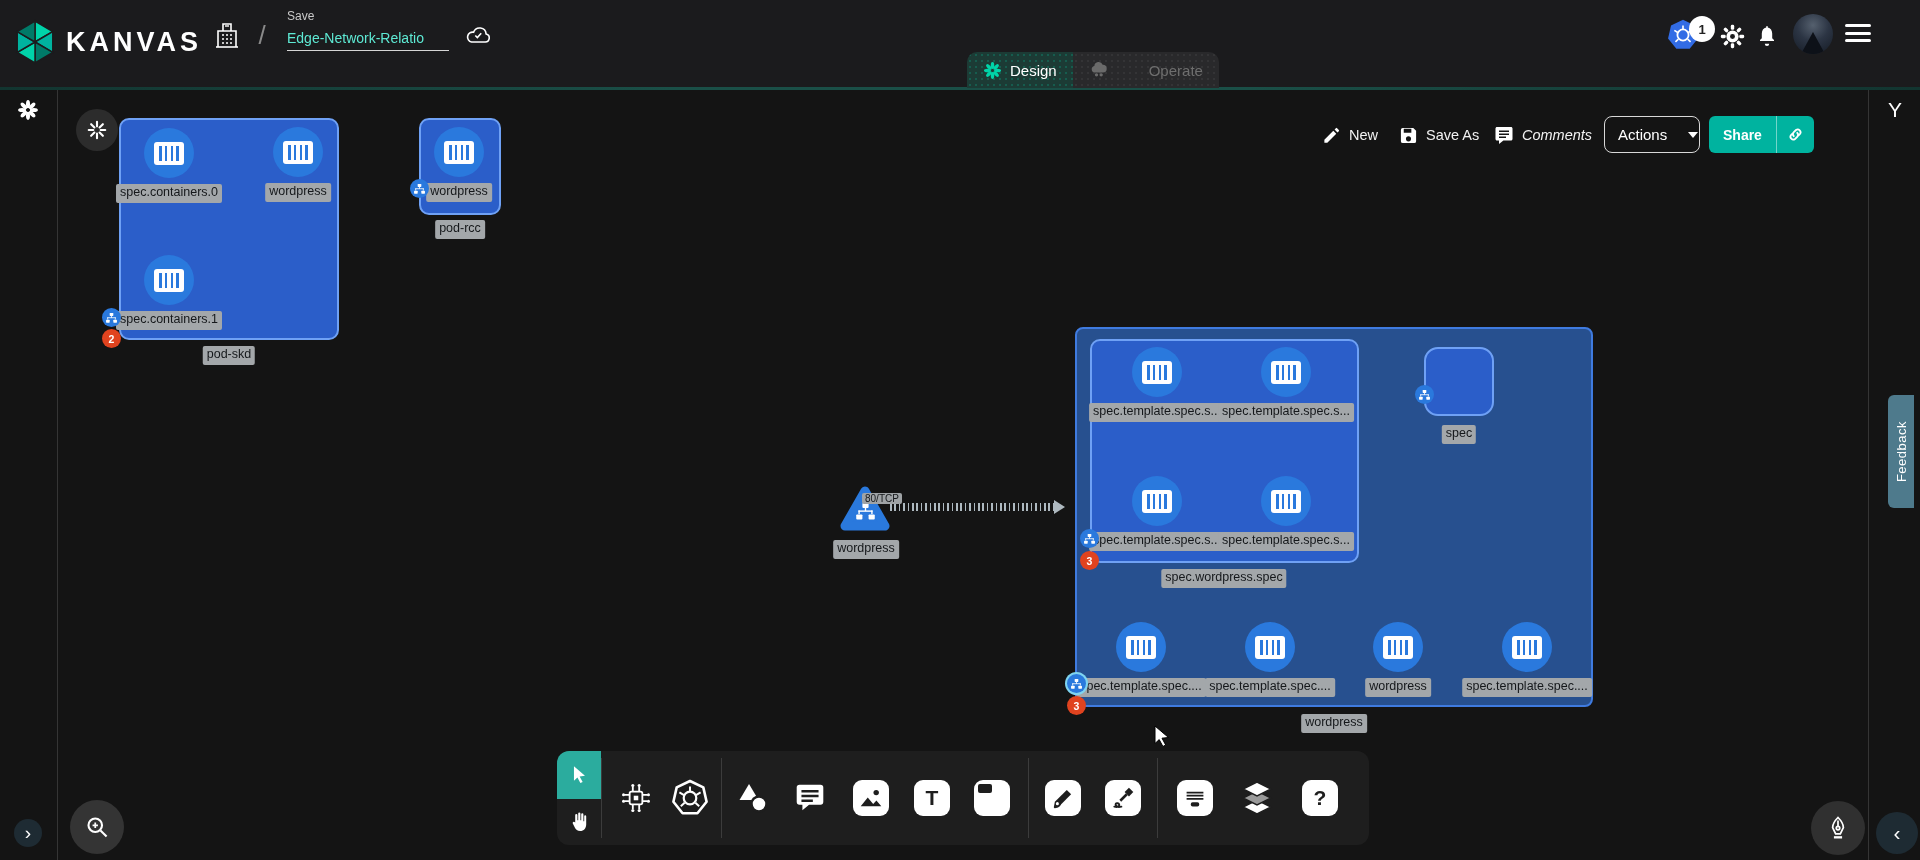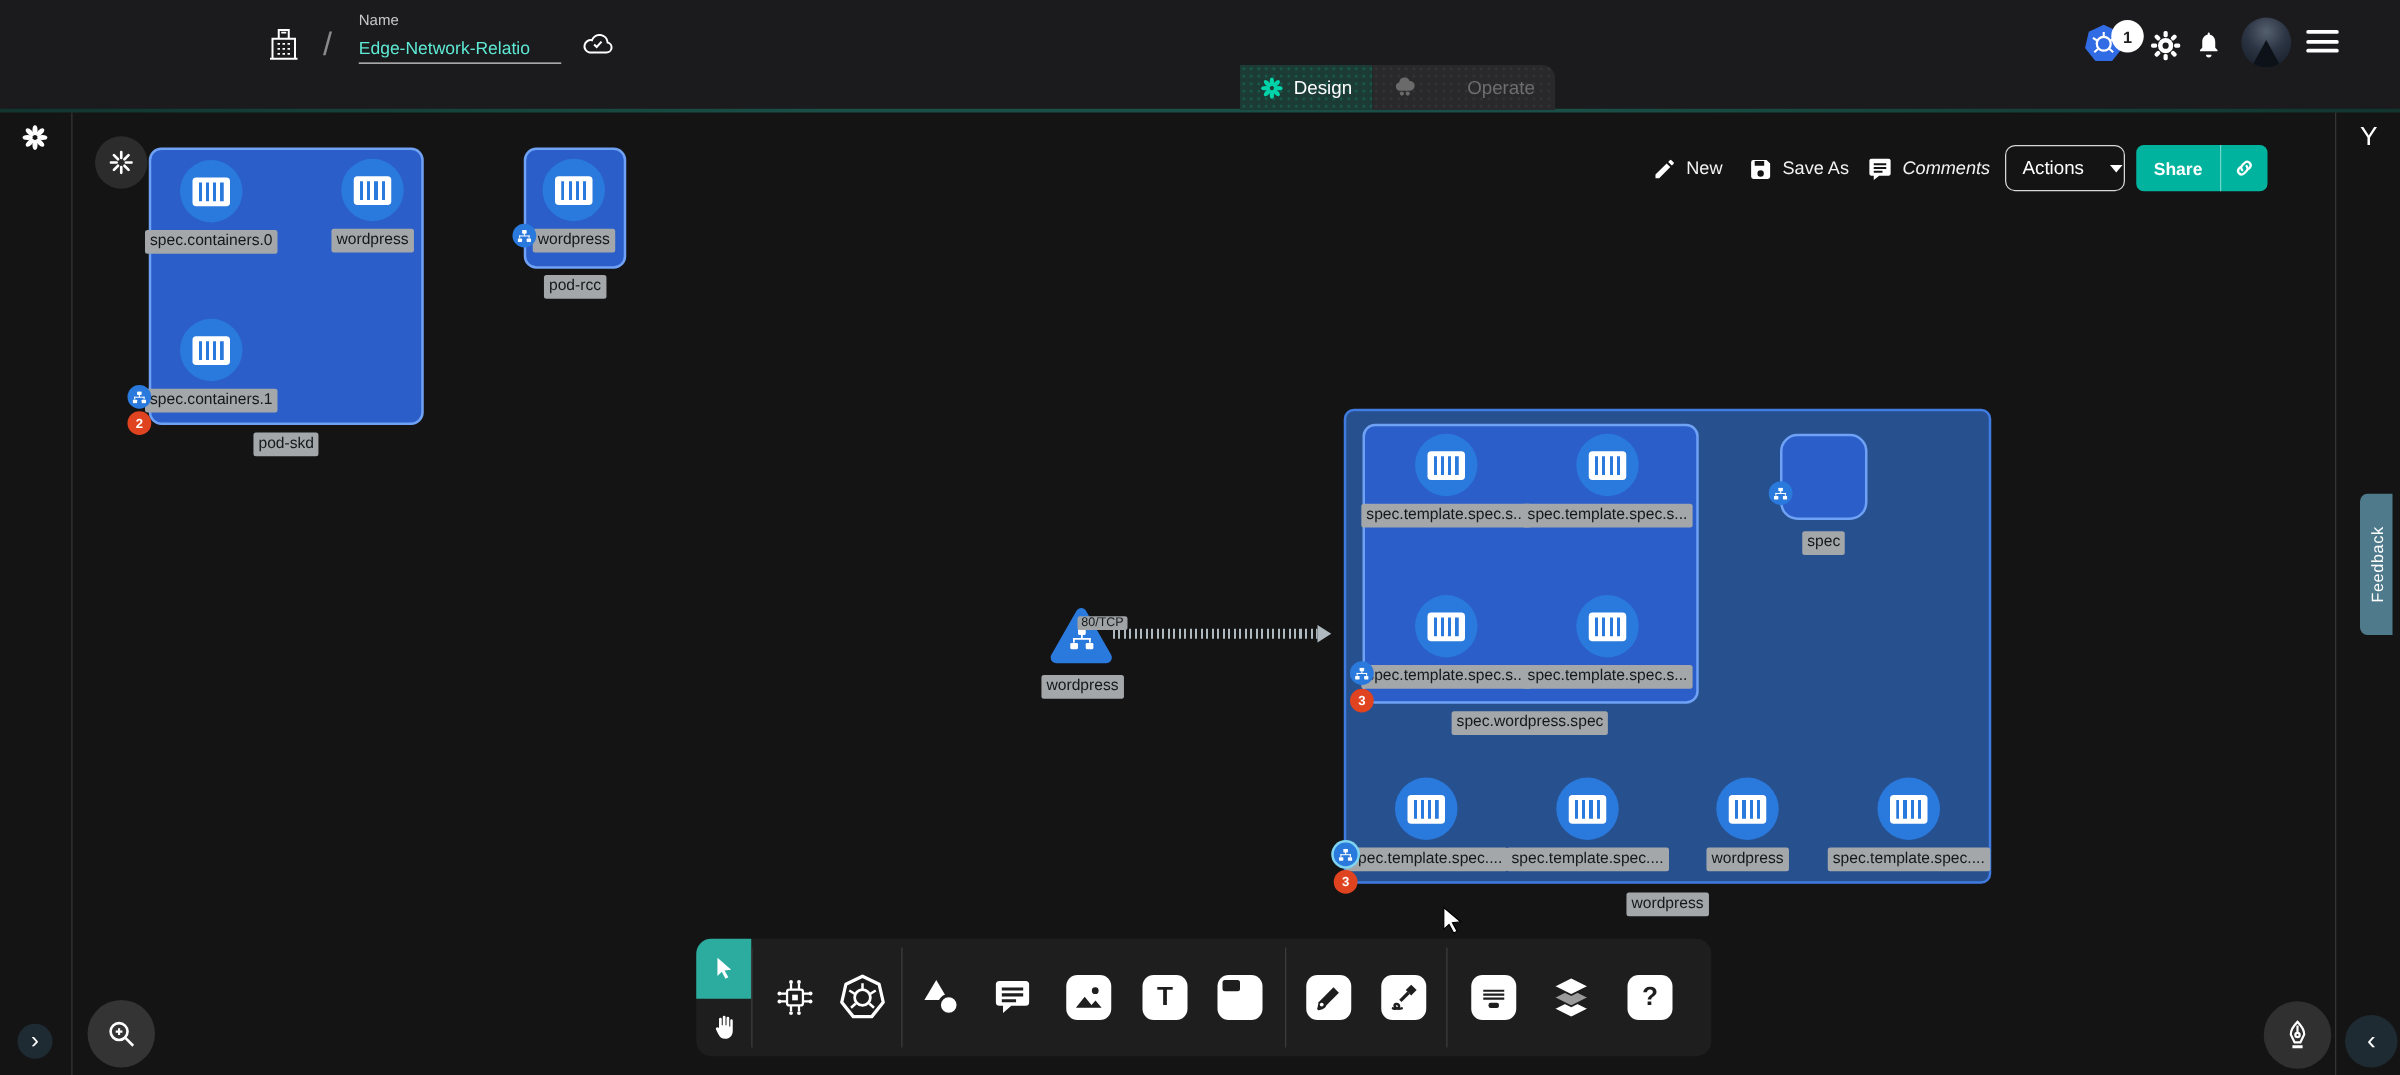--- a/index.html
+++ b/index.html
@@ -30,21 +30,21 @@
   .avatar::after { content:""; position:absolute; left:8px; bottom:0; width:0; height:0;
     border-left:12px solid transparent; border-right:12px solid transparent; border-bottom:22px solid #0d1118; }
   .burger { position:absolute; left:1845px; top:24px; width:26px; }
   .burger div { height:3px; background:#fff; border-radius:2px; margin-bottom:4.5px; }
 
   
   .tabs { position:absolute; left:967px; top:52px; height:36px; display:flex;
     border-radius:10px 10px 0 0; overflow:hidden; z-index:2; }
   .tab { display:flex; align-items:center; gap:8px; padding:0 16px; font-size:15px; }
   .tab.design { background-color:#1C3B35; color:#fff;
-    background-image:radial-gradient(circle,rgba(0,211,169,.22) 1px,transparent 1.3px); background-size:6px 6px;margin-left:25px; }
+    background-image:radial-gradient(circle,rgba(0,211,169,.22) 1px,transparent 1.3px); background-size:6px 6px; }
   .tab.operate { background-color:#29292B; color:#6E6E6E;
     background-image:radial-gradient(circle,rgba(255,255,255,.05) 1px,transparent 1.3px); background-size:6px 6px;gap:40px; }
 
   
   .act { position:absolute; top:117px; height:36px; display:flex; align-items:center; gap:8px;
     font-size:14.5px; color:#f2f2f2; }
   .btn-outline { position:absolute; top:116px; height:37px; display:flex; align-items:center;
     border:1.5px solid #d8d8d8; border-radius:8px; color:#fff; font-size:15px; }
   .btn-outline .cell { padding:0 13px; display:flex; align-items:center; height:100%; }
   .btn-outline .sep { width:1px; height:100%; background:#d8d8d8; }
@@ -127,33 +127,46 @@
       <rect x="1.4" y="4.8" width="9.2" height="0.9"></rect>
       <rect x="1.4" y="4.8" width="0.9" height="2.4"></rect>
       <rect x="9.7" y="4.8" width="0.9" height="2.4"></rect>
       <rect x="0" y="7.4" width="4" height="3.2" rx="0.6"></rect>
       <rect x="8" y="7.4" width="4" height="3.2" rx="0.6"></rect>
     </symbol>
   </defs>
 </svg>
 
 <div class="hdr">
+  <div class="brand">
+    <svg width="42" height="46" viewBox="0 0 40 44">
+      <g stroke="#1B1B1D" stroke-width="1.4">
+        <polygon points="20,22 20,2 37,12" fill="#00D3A9"></polygon>
+        <polygon points="20,22 37,12 37,32" fill="#00B39F"></polygon>
+        <polygon points="20,22 37,32 20,42" fill="#007A68"></polygon>
+        <polygon points="20,22 20,42 3,32" fill="#00D3A9"></polygon>
+        <polygon points="20,22 3,32 3,12" fill="#00B39F"></polygon>
+        <polygon points="20,22 3,12 20,2" fill="#007A68"></polygon>
+      </g>
+    </svg>
+    <span class="brand-word">KANVAS</span>
+  </div>
 
   <div class="hdr-ico" style="left:213px; top:20px; width:28px; height:30px;">
     <svg width="26" height="28" viewBox="0 0 26 28" fill="none" stroke="#fff" stroke-width="1.6">
       <path d="M4 26V10h18v16"></path>
         <path d="M9 10V3h8v7"></path>
         <path d="M2 26h22"></path>
       <path d="M8 14h2M12 14h2M16 14h2M8 18h2M12 18h2M16 18h2M8 22h2M12 22h2M16 22h2" stroke-width="1.4"></path>
       <path d="M11 5h4" stroke-width="1.4"></path>
     </svg>
   </div>
   <div class="hdr-ico slash" style="left:252px; top:16px; width:20px; height:38px;">/</div>
 
-  <div class="name-label">Name</div>
+  <div class="name-label">Save</div>
   <input class="name-input" value="Edge-Network-Relatio" style="">
 
   <div class="hdr-ico" style="left:463px; top:22px; width:30px; height:26px;">
     <svg width="28" height="22" viewBox="0 0 26 20" fill="none" stroke="#fff" stroke-width="1.5">
       <path d="M7 16.5h12.5a3.8 3.8 0 0 0 1-7.5 6 6 0 0 0-11.6-1.6A4.3 4.3 0 0 0 7 16.5z"></path>
       <polyline points="10.5,10.5 12.4,12.4 16,8.4"></polyline>
     </svg>
   </div>
 
   <div class="hdr-ico" style="left:1664px; top:16px; width:38px; height:38px;">

